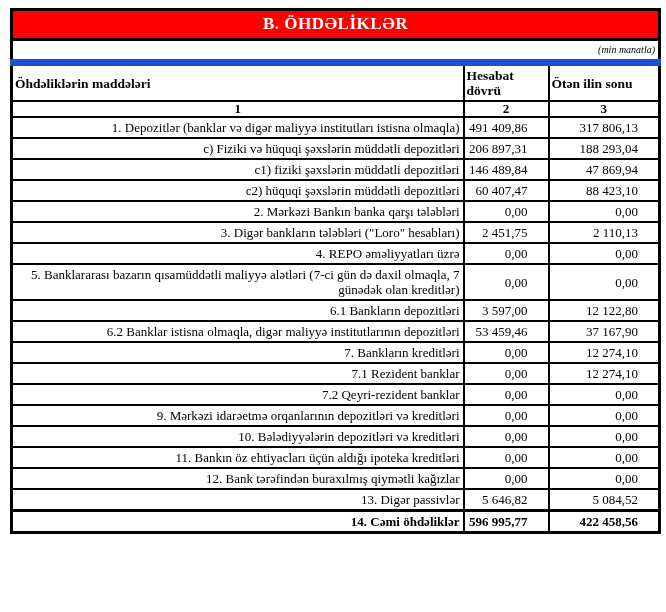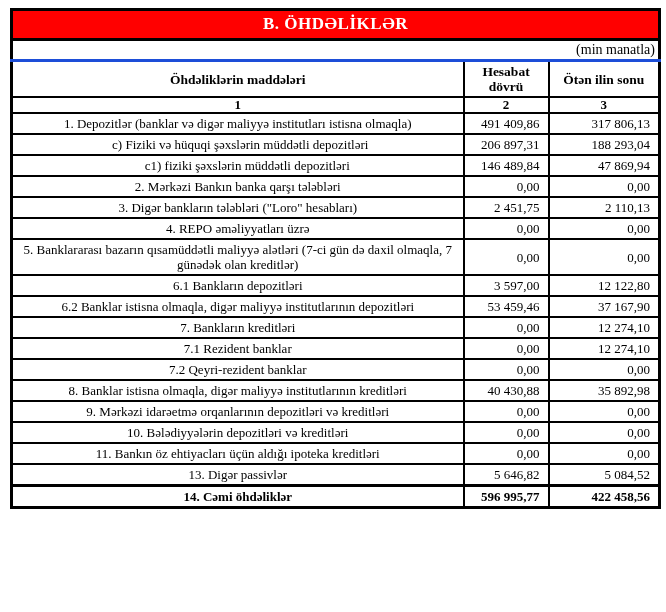--- a/index.html
+++ b/index.html
@@ -42,48 +42,49 @@
     font-weight: bold;
     font-size: 17px;
     line-height: 20px;
     padding: 3px 0 4px 0;
     letter-spacing: 0.5px;
     border-bottom: 3px solid #000;
   }
   
   td.unitcell {
     text-align: right;
-    font-size: 14px;
+    font-style: italic;
+    font-size: 10px;
     padding: 1px 3px 2px 3px;
-    border-bottom: 3px solid #1d4ed8;
+    border-bottom: 7px solid #1d4ed8;
   }
   
   tr.hdr th {
     font-weight: bold;
-    text-align: center;
+    text-align: left;
     font-size: 13.5px;
     line-height: 15px;
     padding: 2px 2px;
   }
   
   tr.idx th {
     font-weight: bold;
     text-align: center;
     font-size: 13px;
     line-height: 14px;
     padding: 0;
   }
   
-  td.lbl { text-align: center; padding: 2px 3px 2px 3px; }
+  td.lbl { text-align: right; padding: 2px 3px 2px 3px; }
   td.lbl.ind0 { padding-left: 3px; }
   td.lbl.ind1 { padding-left: 8px; }
   td.lbl.ind2 { padding-left: 22px; margin-top: 20px; }
   td.val {
     text-align: right;
-    padding: 2px 8px 2px 2px;
+    padding: 2px 20px 2px 2px;
     white-space: nowrap;
   }
   tr.bold td {
     font-weight: bold;
     border-top: 3px solid #000;
   }
 </style>
 </head>
 <body>
 
@@ -122,20 +123,25 @@
           <td class="lbl ind1">c) Fiziki və hüquqi şəxslərin müddətli depozitləri</td>
           <td class="val">206 897,31</td>
           <td class="val">188 293,04</td>
         </tr>
         <tr>
           <td class="lbl ind2">c1) fiziki şəxslərin müddətli depozitləri</td>
           <td class="val">146 489,84</td>
           <td class="val">47 869,94</td>
         </tr>
         <tr>
+          <td class="lbl ind2">c2) hüquqi şəxslərin müddətli depozitləri</td>
+          <td class="val">60 407,47</td>
+          <td class="val">88 423,10</td>
+        </tr>
+        <tr>
           <td class="lbl ind0">2. Mərkəzi Bankın banka qarşı tələbləri</td>
           <td class="val">0,00</td>
           <td class="val">0,00</td>
         </tr>
         <tr>
           <td class="lbl ind0">3. Digər bankların tələbləri ("Loro" hesabları)</td>
           <td class="val">2 451,75</td>
           <td class="val">2 110,13</td>
         </tr>
         <tr>
@@ -167,36 +173,36 @@
           <td class="lbl ind0">7.1 Rezident banklar</td>
           <td class="val">0,00</td>
           <td class="val">12 274,10</td>
         </tr>
         <tr>
           <td class="lbl ind0">7.2 Qeyri-rezident banklar</td>
           <td class="val">0,00</td>
           <td class="val">0,00</td>
         </tr>
         <tr>
-          <td class="lbl ind0">8. Banklar istisna olmaqla, digər maliyyə institutlarının kreditləri</td>
-          <td class="val">40 430,88</td>
-          <td class="val">35 892,98</td>
-        </tr>
-        <tr>
           <td class="lbl ind0">9. Mərkəzi idarəetmə orqanlarının depozitləri və kreditləri</td>
           <td class="val">0,00</td>
           <td class="val">0,00</td>
         </tr>
         <tr>
           <td class="lbl ind0">10. Bələdiyyələrin depozitləri və kreditləri</td>
           <td class="val">0,00</td>
           <td class="val">0,00</td>
         </tr>
         <tr>
           <td class="lbl ind0">11. Bankın öz ehtiyacları üçün aldığı ipoteka kreditləri</td>
+          <td class="val">0,00</td>
+          <td class="val">0,00</td>
+        </tr>
+        <tr>
+          <td class="lbl ind0">12. Bank tərəfindən buraxılmış qiymətli kağızlar</td>
           <td class="val">0,00</td>
           <td class="val">0,00</td>
         </tr>
         <tr>
           <td class="lbl ind0">13. Digər passivlər</td>
           <td class="val">5 646,82</td>
           <td class="val">5 084,52</td>
         </tr>
         <tr class="bold">
           <td class="lbl ind0">14. Cəmi öhdəliklər</td>

